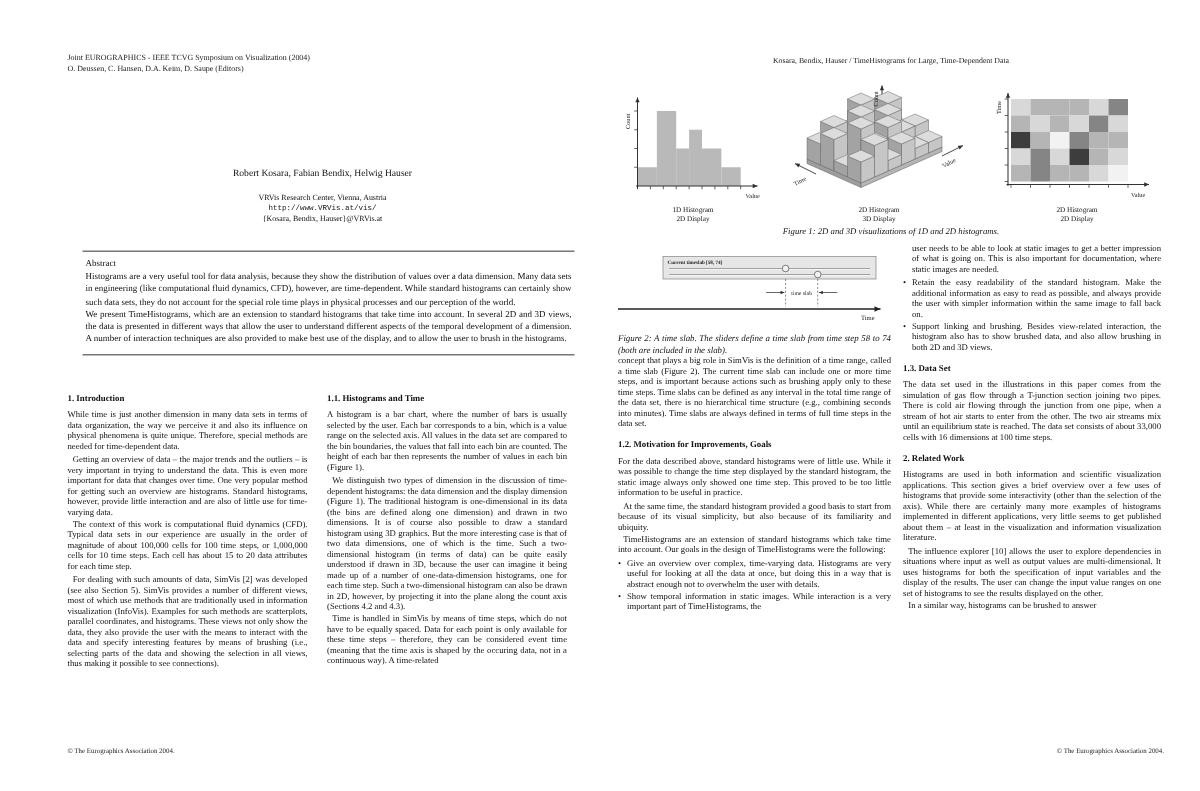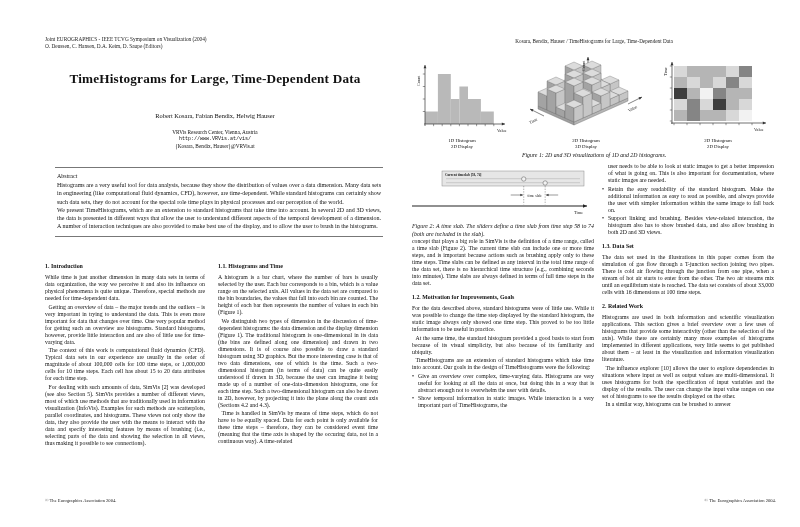--- a/index.html
+++ b/index.html
@@ -47,21 +47,20 @@
 <body>
 
 <div>
 
   <div class="page page-left">
     <div class="pg-header">
       <div>Joint EUROGRAPHICS - IEEE TCVG Symposium on Visualization (2004)</div>
       <div>O. Deussen, C. Hansen, D.A. Keim, D. Saupe (Editors)</div>
     </div>
 
-    <div class="title">TimeHistograms for Large, Time-Dependent Data</div>
     <div class="authors">Robert Kosara, Fabian Bendix, Helwig Hauser</div>
     <div class="affil-block">
       <div>VRVis Research Center, Vienna, Austria</div>
       <div class="mono">http://www.VRVis.at/vis/</div>
       <div>{Kosara, Bendix, Hauser}@VRVis.at</div>
     </div>
 
     <div class="abstract">
       <div class="abs-head">Abstract</div>
       <p>Histograms are a very useful tool for data analysis, because they show the distribution of values over a data dimension. Many data sets in engineering (like computational fluid dynamics, CFD), however, are time-dependent. While standard histograms can certainly show such data sets, they do not account for the special role time plays in physical processes and our perception of the world.</p>

